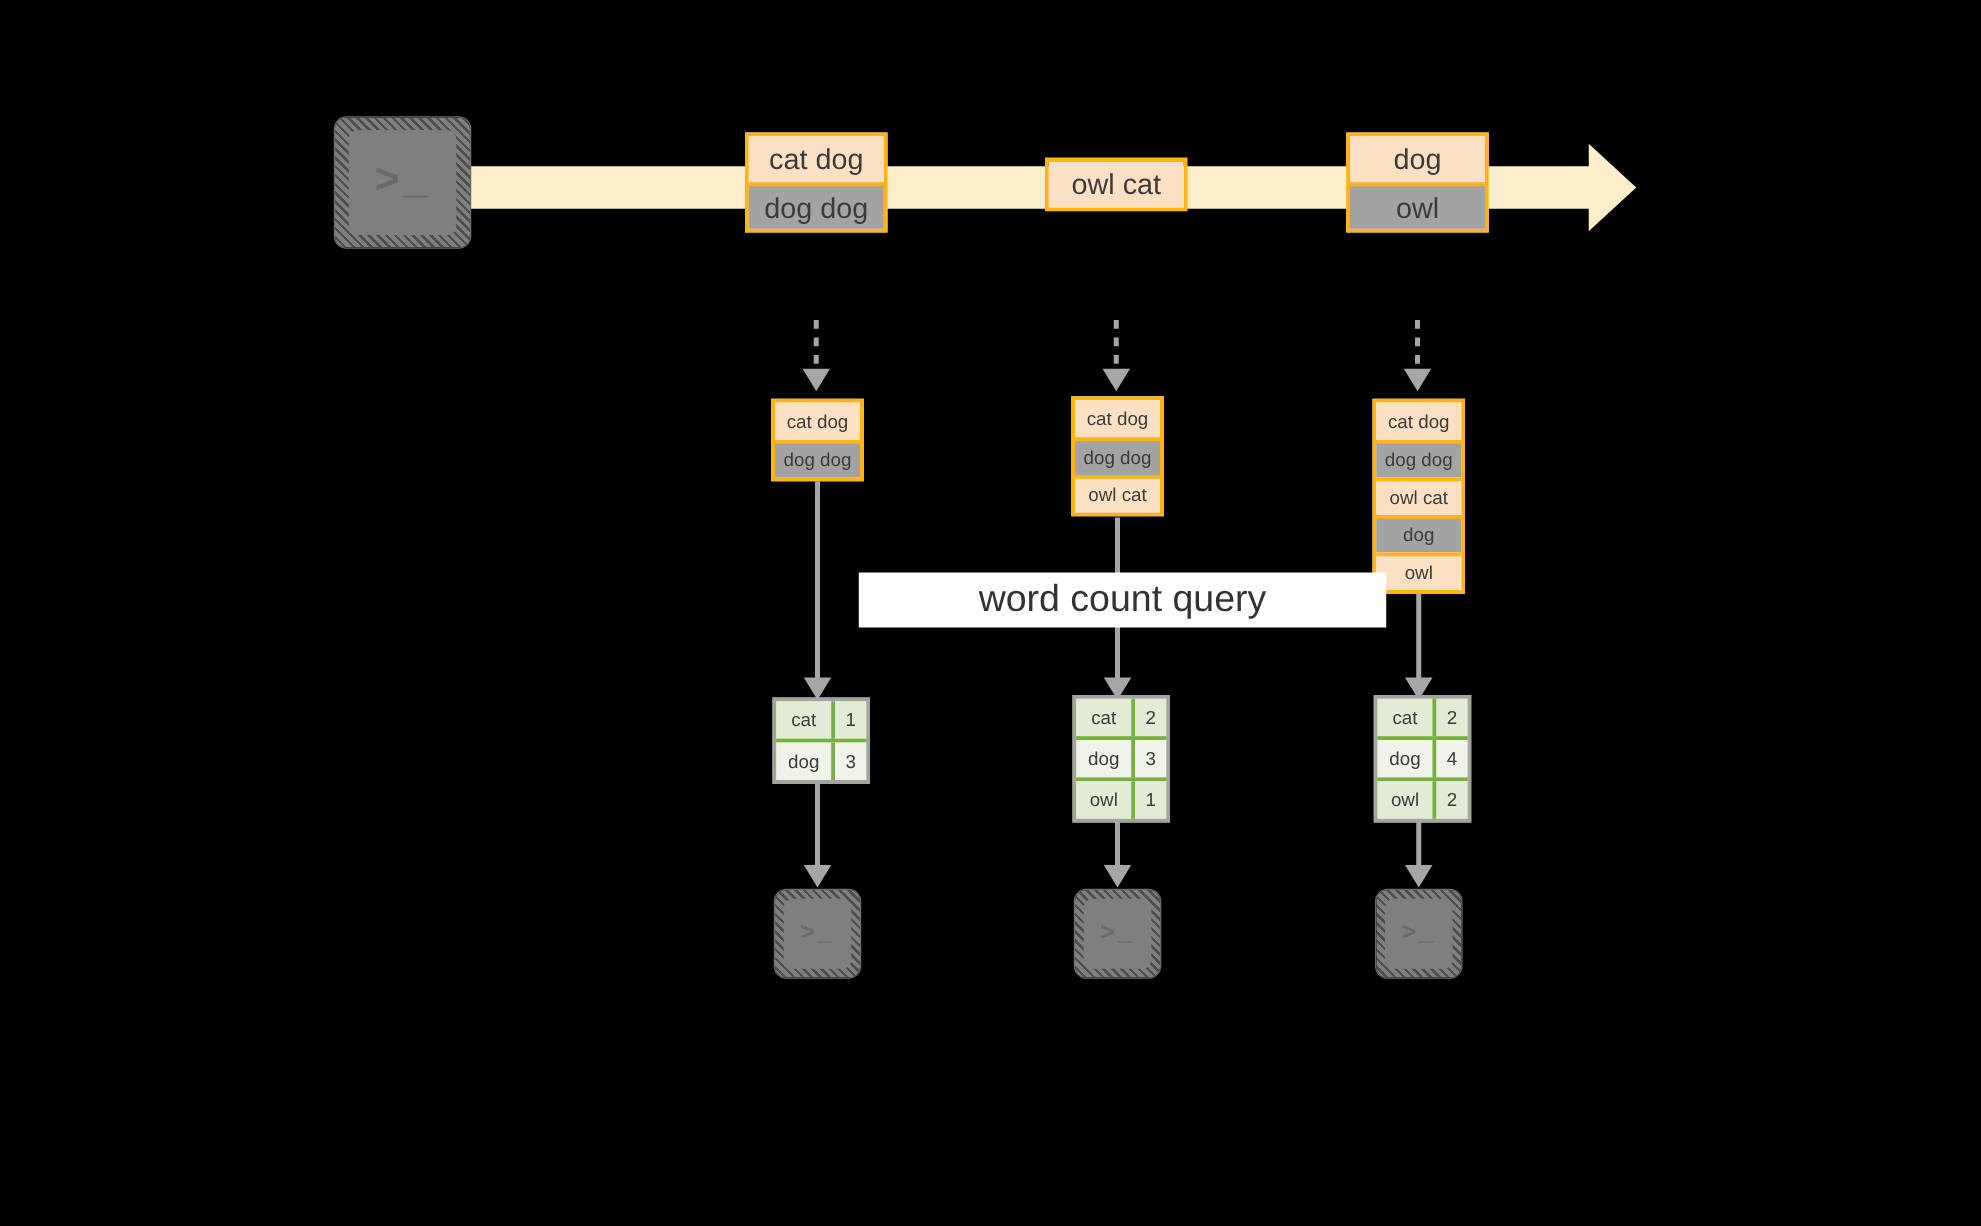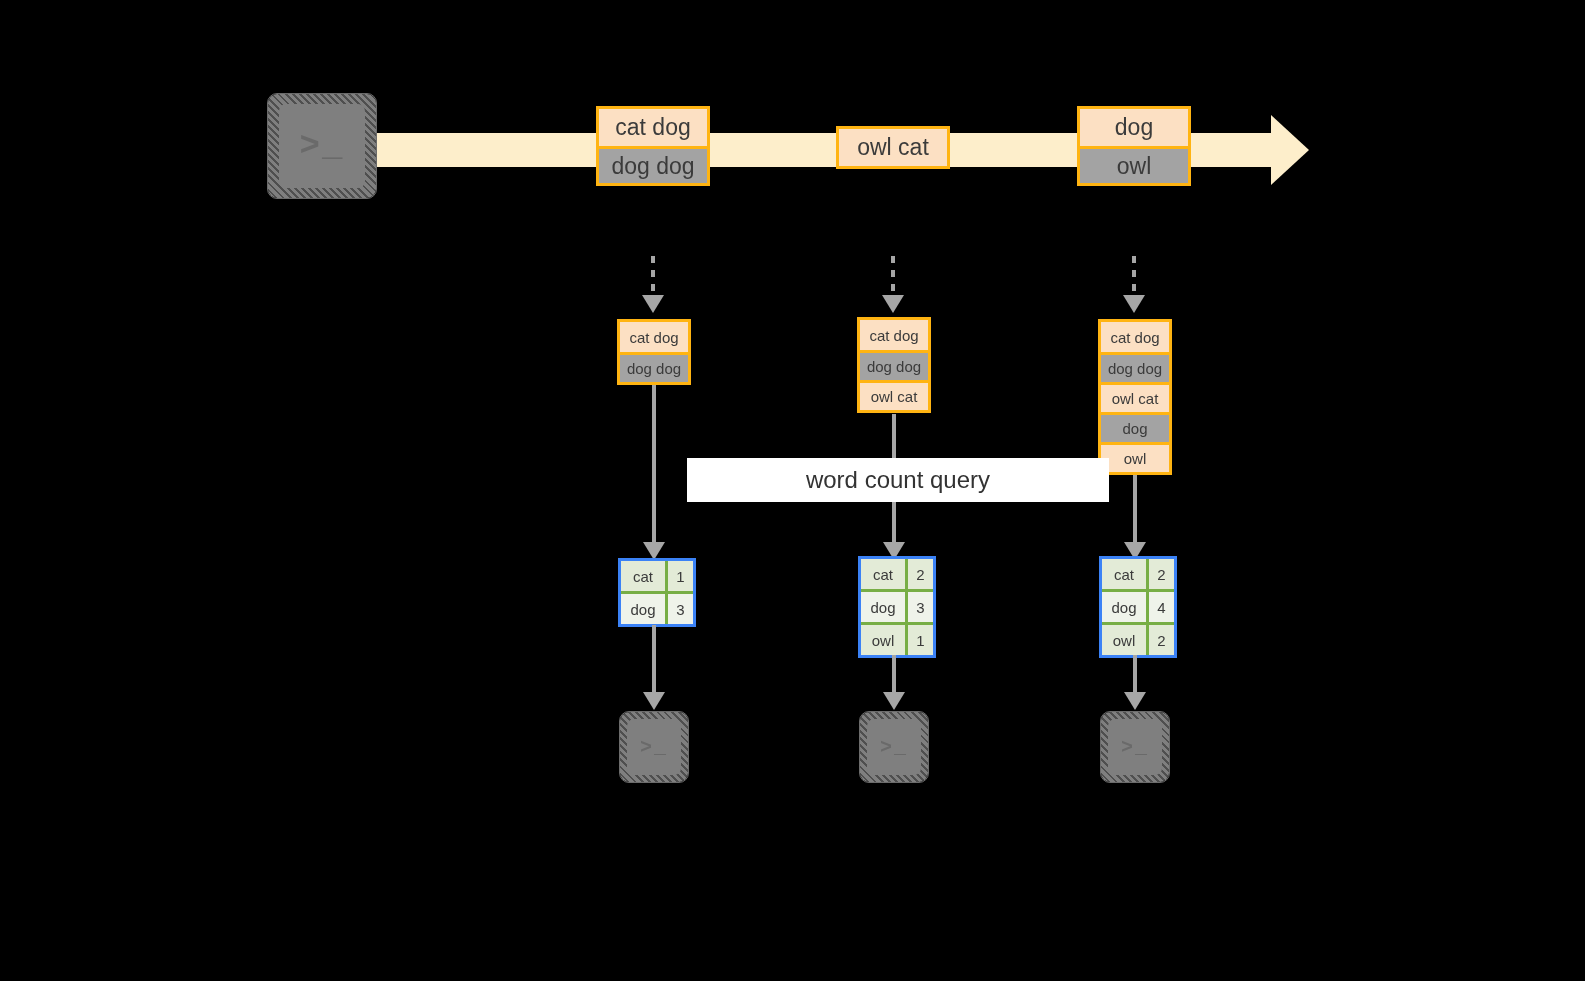--- a/index.html
+++ b/index.html
@@ -84,21 +84,21 @@
 
   
   .obox.big { }
   .obox.big .cell { height: 37px; font-size: 23px; }
 
   
   .obox.small .cell { height: 30px; font-size: 15px; }
 
   
   .gtable {
-    border: 3px solid #3b82f6;
+    border: 3px solid #a3a3a3;
     background: #bef264;
     display: flex;
     flex-direction: column;
   }
   .gtable .grow {
     display: flex;
     height: 30px;
   }
   .gtable .grow + .grow { border-top: 3px solid #77ae45; }
   .gtable .gcell {
@@ -133,21 +133,21 @@
     border-top: 18px solid #a6a6a6;
   }
 
   
   .banner {
     background: #ffffff;
     display: flex;
     align-items: center;
     justify-content: center;
     color: #333333;
-    font-size: 24px;
+    font-size: 30px;
     white-space: nowrap;
   }
 </style>
 </head>
 <body>
 
 <div id="canvas">
 
   <div class="abs stream-bar" style="left:368px; top:133px; width:907px; height:34px;"></div>
   <div class="abs stream-head" style="left:1271px; top:115px;"></div>

